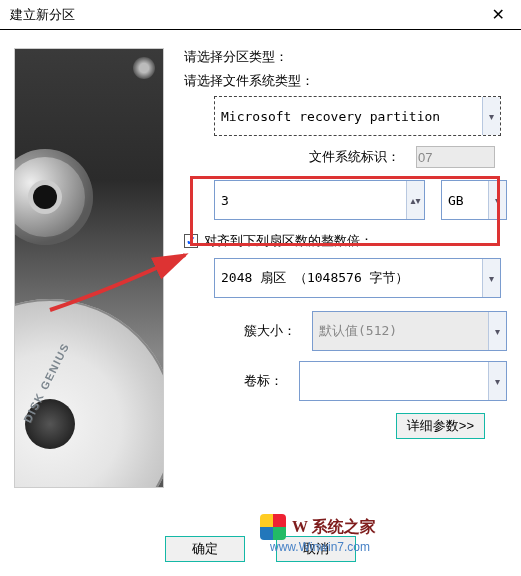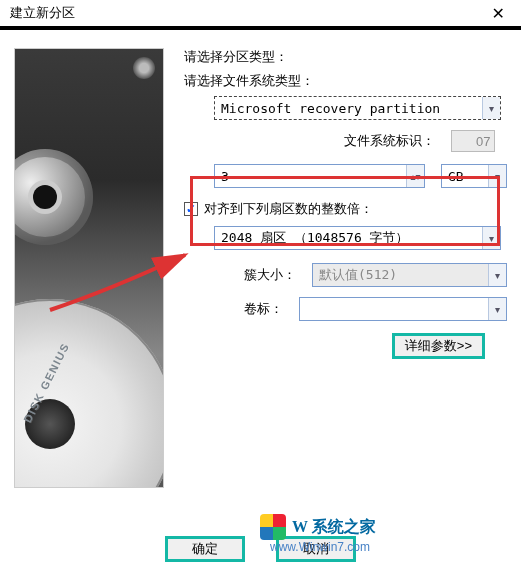--- a/index.html
+++ b/index.html
@@ -8,21 +8,21 @@
     font-family: "Microsoft YaHei", SimSun, Arial, sans-serif;
     font-size: 13px;
     background: #fff;
     width: 521px;
     height: 576px;
     overflow: hidden;
     position: relative;
   }
   .titlebar {
     height: 30px;
-    border-bottom: 4px solid #000000;
+    border-bottom: 1px solid #000000;
     display: flex;
     align-items: center;
     padding: 0 10px;
     background: #fff;
   }
   .titlebar .title {
     flex: 1;
     font-size: 13px;
   }
   .titlebar .close {
@@ -104,70 +104,70 @@
     width:13px; height:13px; border:1px solid #666; border-radius:50%;
     display:inline-flex; align-items:center; justify-content:center;
   }
   .radio-row.disabled .radio-dot{ border-color:#bbb;}
   .radio-dot .inner{
     width:6px;height:6px;border-radius:50%;background:#000;
   }
   .combo {
     display:flex; align-items:center;
     border:1px solid #7a9ccf; background:#fff;
-    height:24px; width:100%;
+    height:40px; width:100%;
   }
   .combo.dashed { border:1px dashed #444; }
   .combo .val {
     flex:1; padding:0 6px; font-family:"SimSun","NSimSun",monospace;
     white-space:nowrap; overflow:hidden;
   }
   .combo .arrow {
     width:18px; display:flex;align-items:center;justify-content:center;
     color:#556; font-size:10px;
     border-left:1px solid #b8c8e0;
     height:100%;
     background:#eef2f8;
   }
   .row {
     display:flex; align-items:center; gap:16px; margin-bottom:12px;
   }
   .row .lbl { white-space:nowrap;}
   .greybox {
     border:1px solid #bbb; background:#ebebeb; color:#888;
-    height:22px; width:44px; display:flex;align-items:center;
-    padding-left:24px;
+    height:22px; width:79px; display:flex;align-items:center;
+    padding-left:1px;
   }
   .chk-wrap {
     display:flex; align-items:center; gap:6px; margin-bottom:8px; margin-top:6px;
   }
   .chk {
     width:14px; height:14px; border:1px solid #555; display:flex;
     align-items:center;justify-content:center; font-size:12px; line-height:1;
     color:#0a58ff; font-weight:bold;
   }
   .btn {
-    border:3px solid #14b8a6; background:#f0f0f0; height:26px;
+    border:1px solid #14b8a6; background:#f0f0f0; height:26px;
     padding:0 10px; display:inline-flex; align-items:center;
     cursor:pointer; font-size:13px;
   }
   .footer {
     position:absolute; bottom:14px; left:0; right:0;
     display:flex; justify-content:center; gap:31px;
   }
   .btn.wide { width:80px; justify-content:center;}
   .details-row{
     display:flex;justify-content:flex-end; padding-right:22px; margin-top:4px;
   }
   .small-combo { width:100px; }
   .cluster-row { margin-top:13px; margin-bottom:10px; padding-left:60px;}
   .label-row   { margin-bottom:12px; padding-left:60px;}
   .watermark {
     position:absolute; left:260px; bottom:36px;
-    font-family:"SimSun",serif; font-weight:bold; color:#0369a1;
+    font-family:"SimSun",serif; font-weight:bold; color:#7f1d1d;
     font-size:16px; white-space:nowrap;
     display:flex; align-items:center; gap:6px;
   }
   .watermark .flag{
     width:26px;height:26px;background:
       conic-gradient(#e23 0 90deg,#2b6 90deg 180deg,#27b 180deg 270deg,#fc2 270deg 360deg);
     border-radius:4px;
   }
   .wm-small{
     position:absolute; left:270px; bottom:22px; color:#4882c6; font-size:12px;

